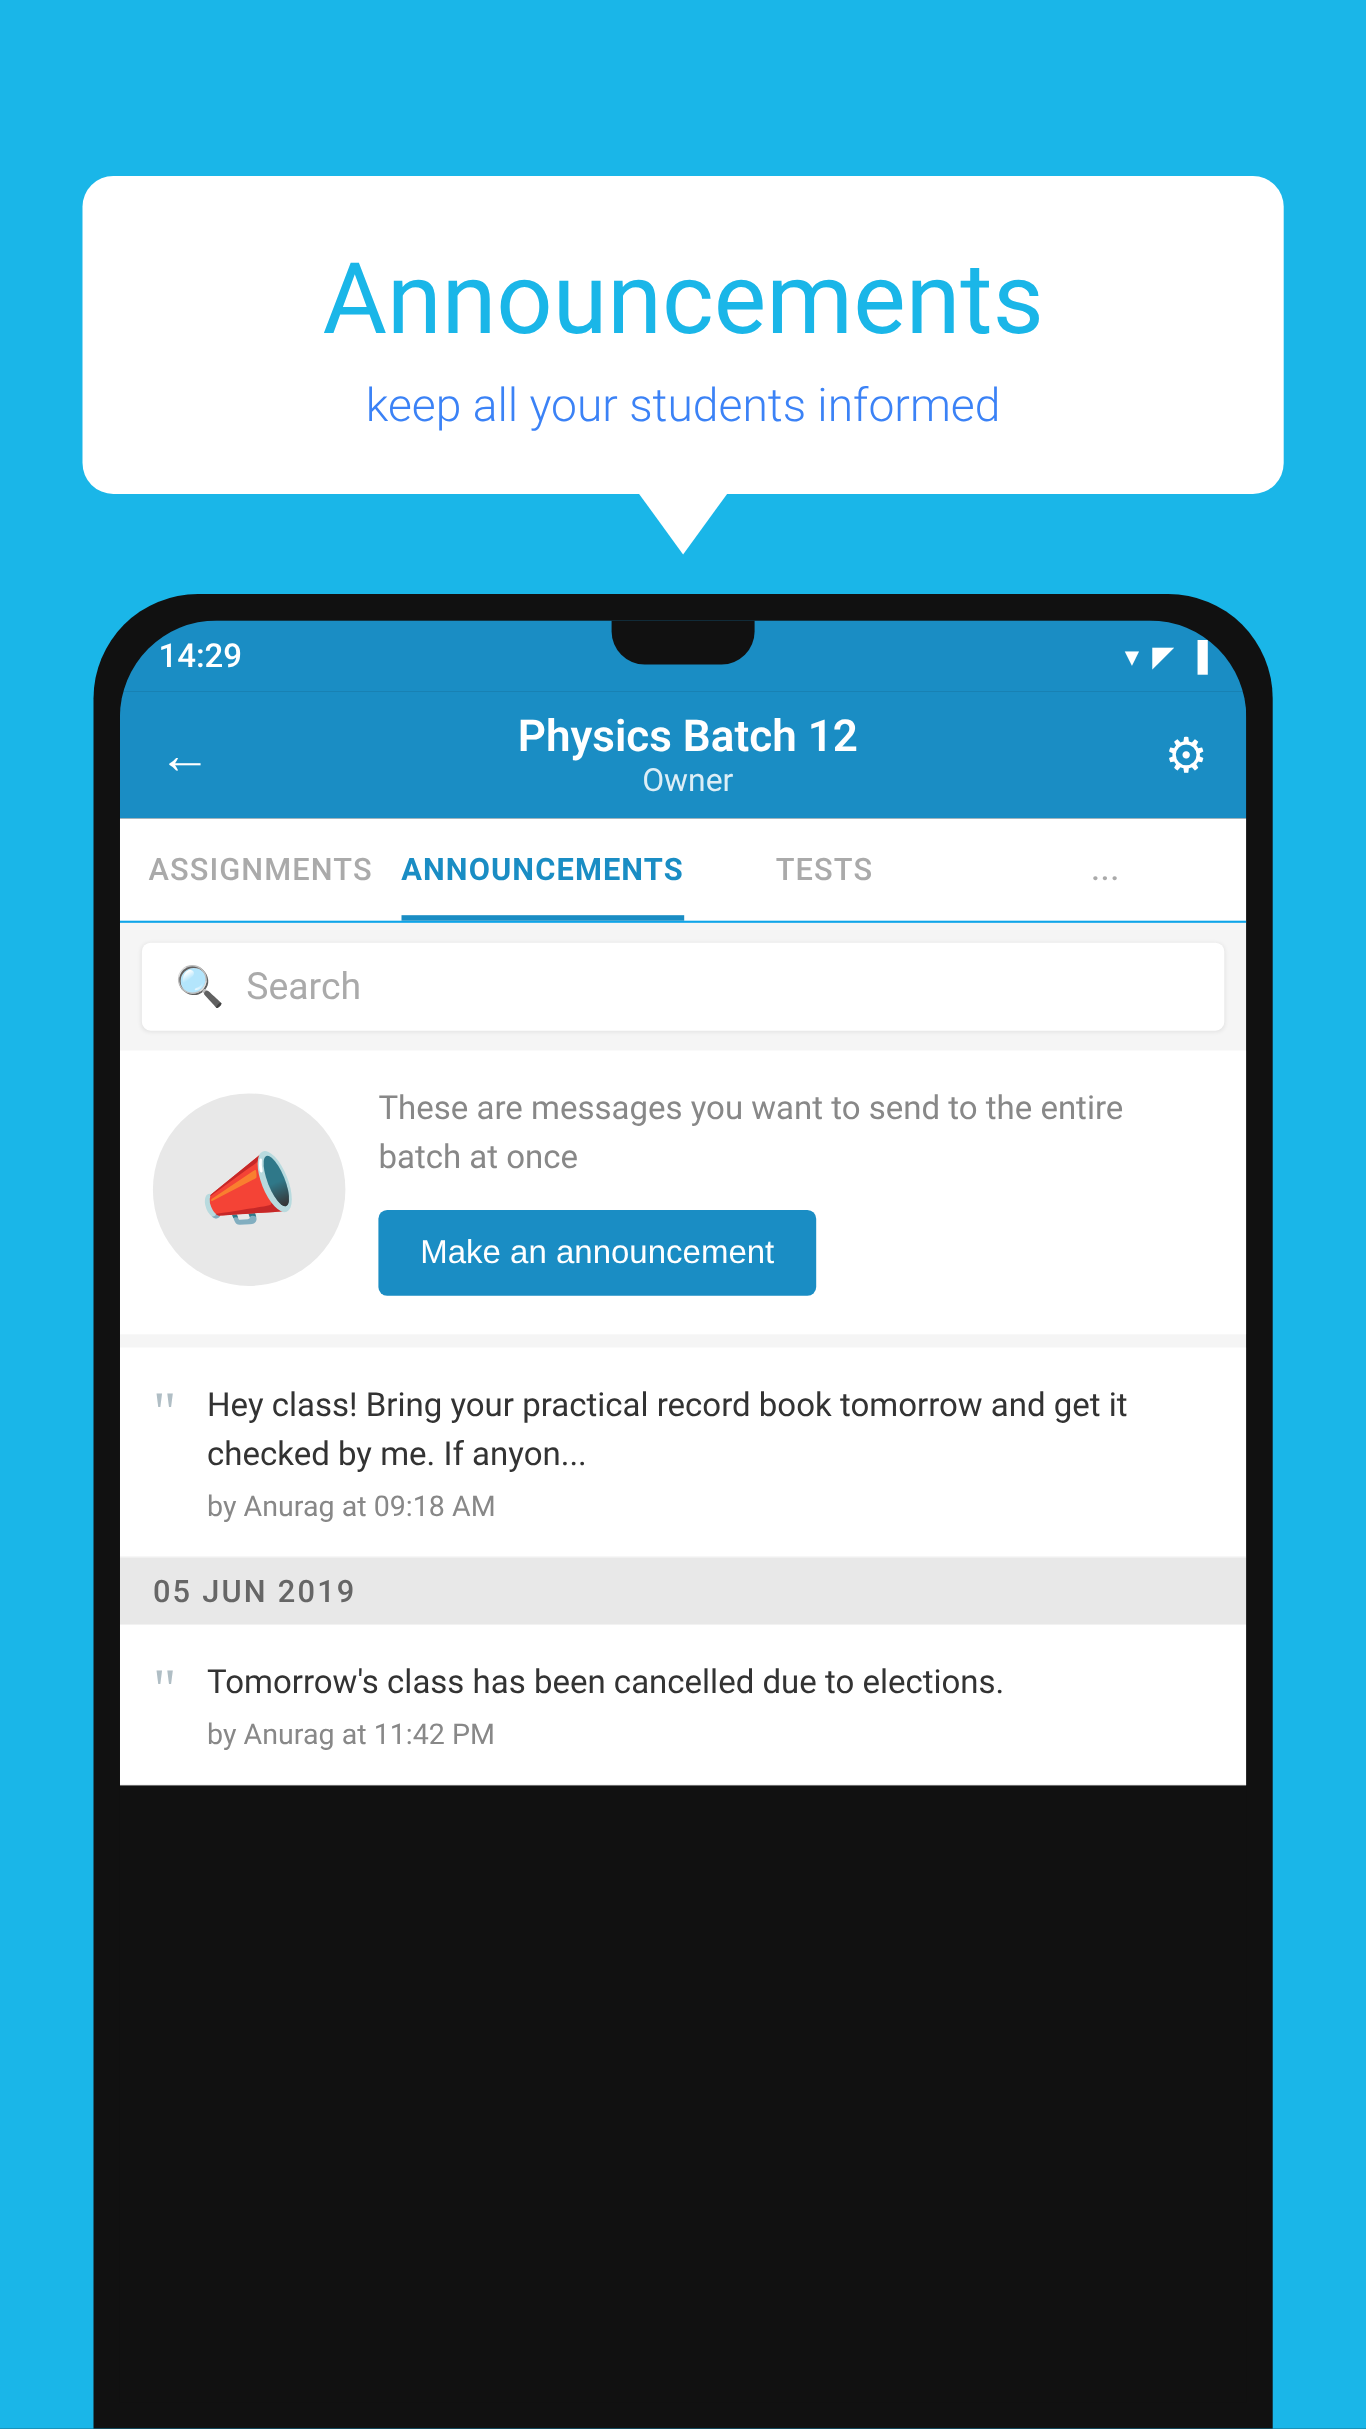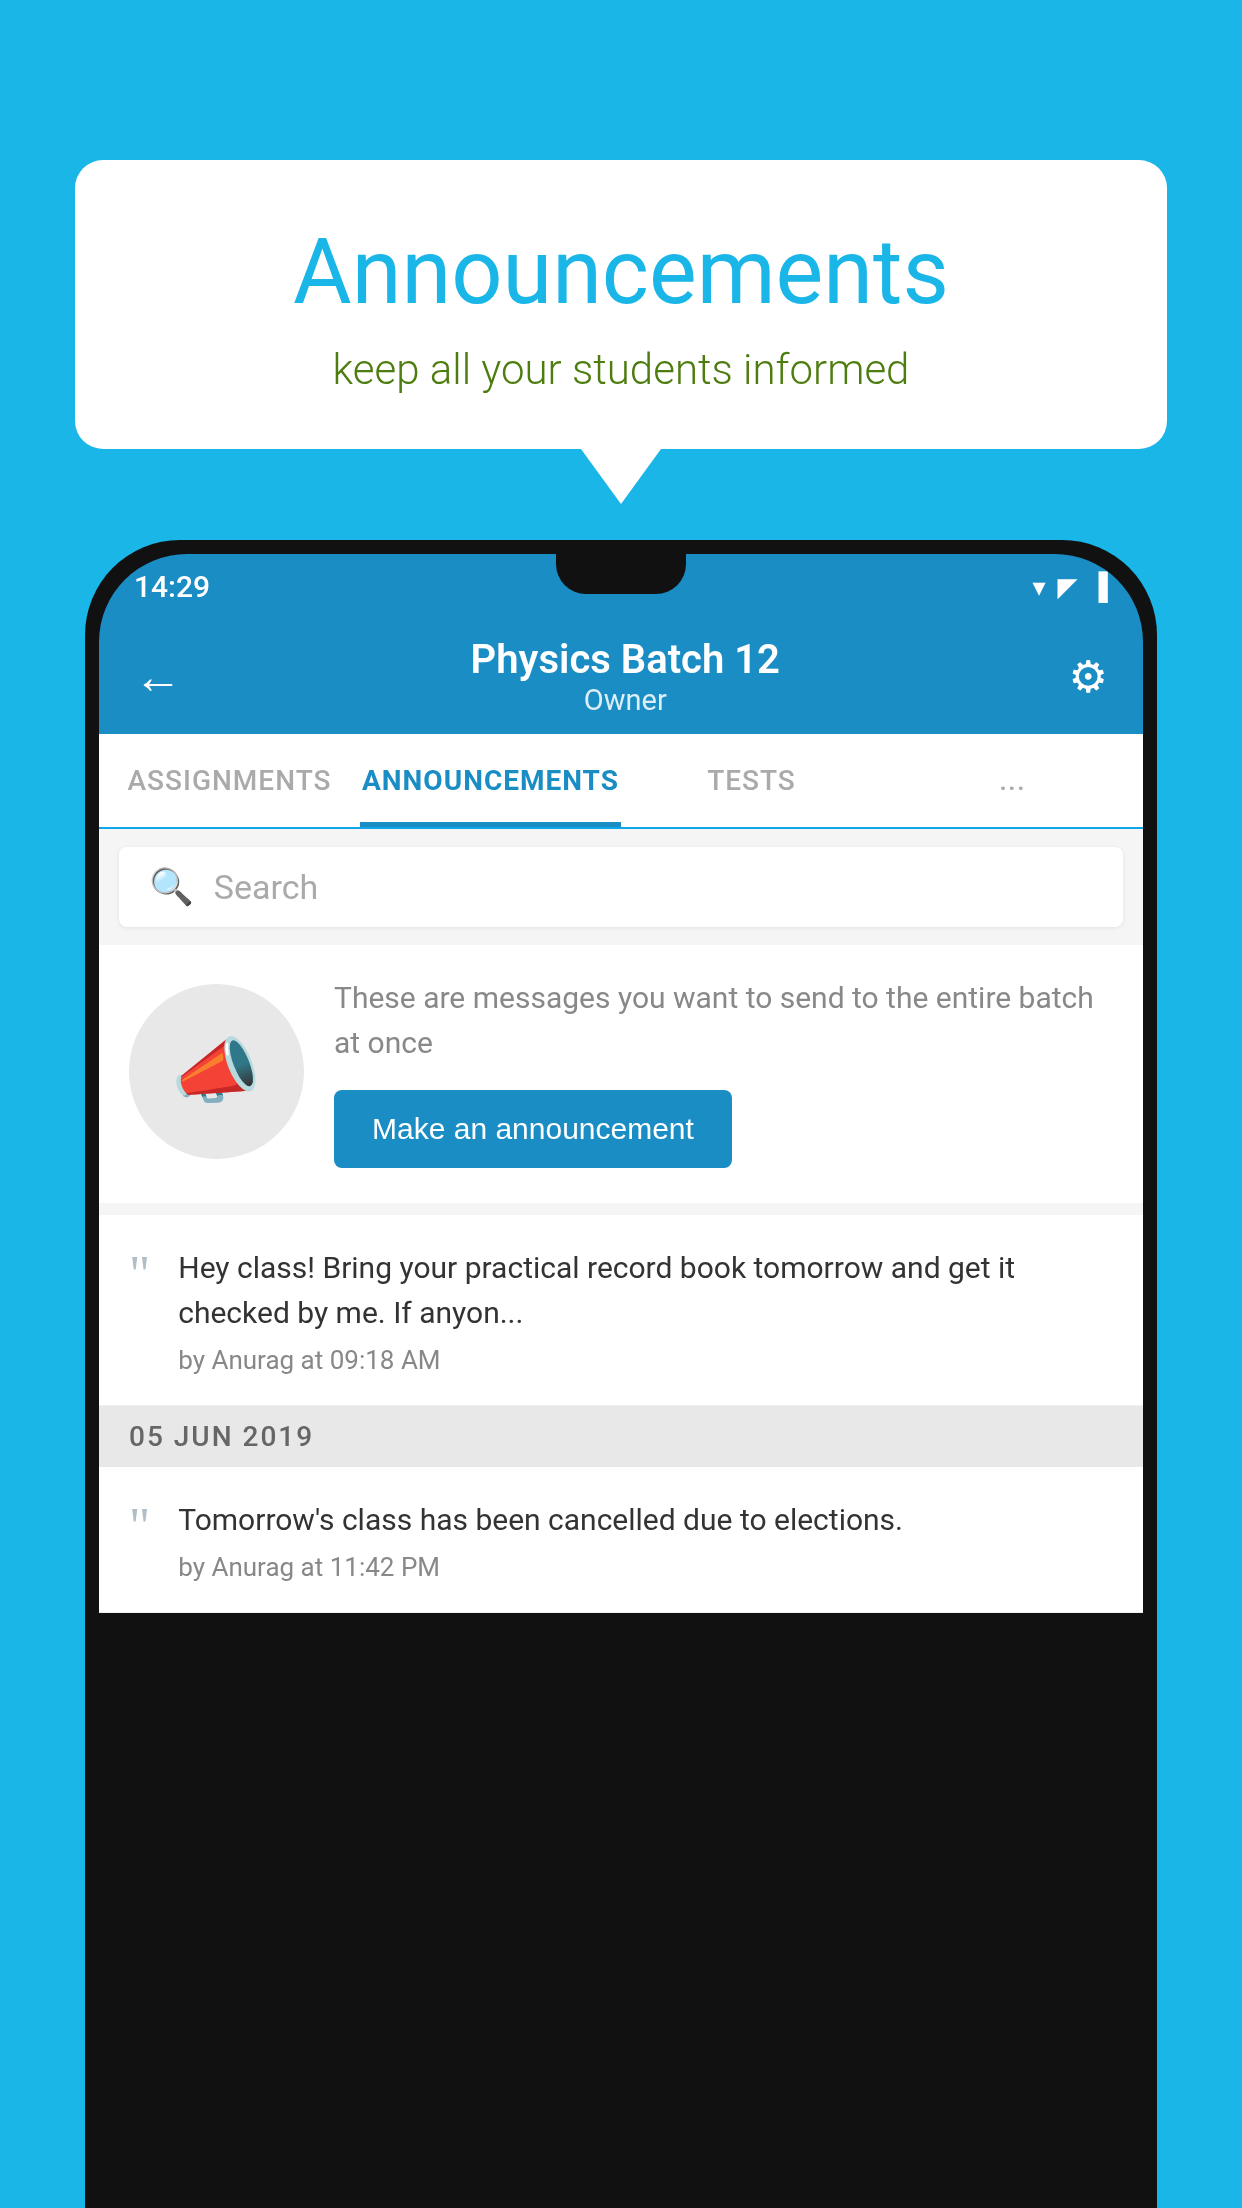--- a/index.html
+++ b/index.html
@@ -34,42 +34,42 @@
 
     .speech-bubble-title {
       font-size: 90px;
       font-weight: 400;
       color: #1ab6e8;
       margin-bottom: 20px;
     }
 
     .speech-bubble-subtitle {
       font-size: 42px;
-      color: #4d7c0f;
+      color: #3b82f6;
       font-weight: 300;
     }
 
     .speech-bubble-arrow {
       width: 0;
       height: 0;
       border-left: 40px solid transparent;
       border-right: 40px solid transparent;
       border-top: 55px solid white;
     }
 
     
     .phone-frame {
       position: absolute;
       top: 540px;
       left: 85px;
       right: 85px;
       bottom: 0;
       background: #111;
       border-radius: 95px 95px 0 0;
-      padding: 14px;
+      padding: 24px;
       overflow: hidden;
     }
 
     .phone-inner {
       background: #111;
       border-radius: 88px 88px 0 0;
       overflow: hidden;
       height: 100%;
       position: relative;
     }

